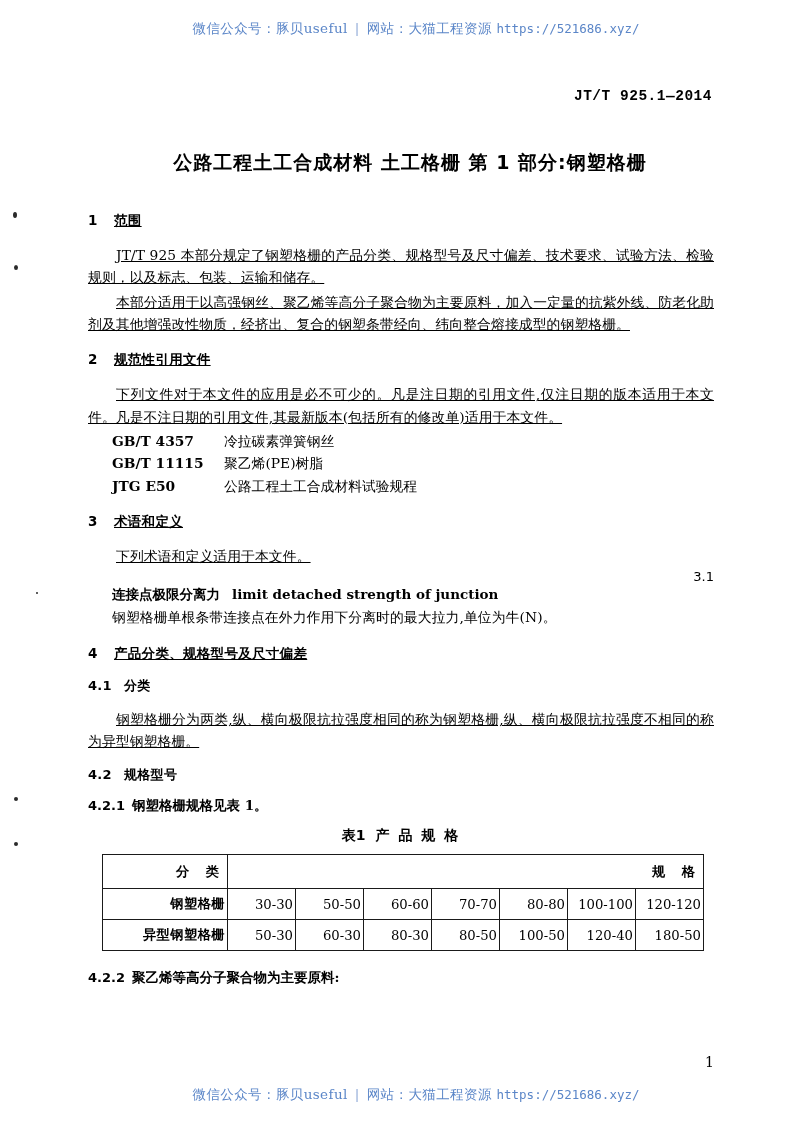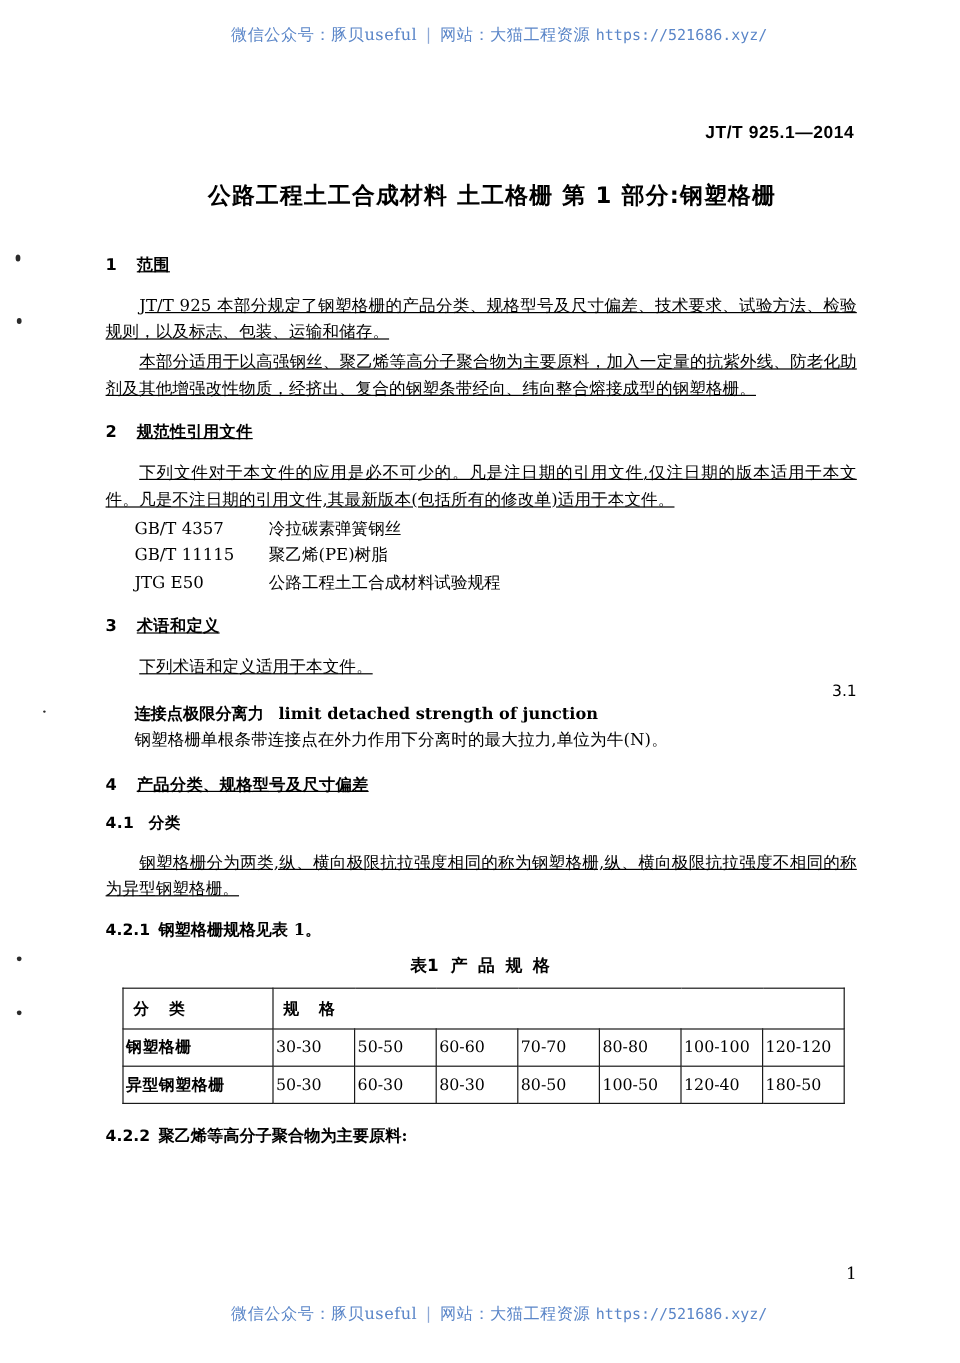--- a/index.html
+++ b/index.html
@@ -43,23 +43,23 @@
     font-family: "DejaVu Sans Mono", "Liberation Mono", monospace;
     font-size: 12.5px;
     letter-spacing: 0px;
   }
   .watermark-top { top: 20px; }
   .watermark-bottom { top: 1086px; }
 
   
   .std-no {
     position: absolute;
-    top: 103px;
+    top: 88px;
     right: 88px;
-    font-family: Liberation Sans, sans-serif;
+    font-family: Liberation Mono, monospace;
     font-size: 14.5px;
     font-weight: bold;
     letter-spacing: 0.5px;
     white-space: nowrap;
   }
 
   
   .content {
     position: absolute;
     left: 88px;
@@ -131,20 +131,21 @@
 
   .ref-list { padding-left: 24px; margin: 0; }
   .ref-row {
     font-size: 13.8px;
     line-height: 1.62;
     white-space: nowrap;
   }
   .ref-row .code {
     display: inline-block;
     width: 112px;
+    font-weight: bold;
   }
 
   .sub-para {
     font-family: "DejaVu Sans", "Liberation Sans", sans-serif;
     font-size: 13px;
     margin: 0 0 12px 0;
   }
   .sub-para .num { display: inline-block; min-width: 44px; font-weight: bold;}
   .sub-para .txt {
     font-family: "DejaVu Serif", "Liberation Serif", serif;
@@ -164,21 +165,21 @@
   .table-caption .tnum { letter-spacing: 0; margin-right: 10px;}
 
   table.spec {
     border-collapse: collapse;
     width: 602px;
     margin: 0 0 0 14px;
     table-layout: fixed;
   }
   table.spec th, table.spec td {
     border: 1px solid #1a1a1a;
-    text-align: left;
+    text-align: right;
     font-family: "DejaVu Serif", "Liberation Serif", serif;
     font-size: 13.2px;
     height: 30px;
     padding: 0 2px;
     font-weight: normal;
     overflow: hidden;
     white-space: nowrap;
   }
   table.spec th {
     font-weight: bold;
@@ -270,20 +271,23 @@
     <div>
       <div class="h1">
         <span class="num">4</span><span>产品分类、规格型号及尺寸偏差</span>
       </div>
 
       <div class="h2">
         <span class="num">4.1</span><span>分类</span>
       </div>
       <p class="body indent" style="margin-bottom:14px;">钢塑格栅分为两类,纵、横向极限抗拉强度相同的称为钢塑格栅,纵、横向极限抗拉强度不相同的称为异型钢塑格栅。</p>
 
+      <div class="h2">
+        <span class="num">4.2</span><span>规格型号</span>
+      </div>
 
       <div class="sub-para">
         <span class="num">4.2.1</span><span class="txt">钢塑格栅规格见表 1。</span>
       </div>
 
       <div class="table-caption">
         <span class="tnum">表1</span><span>产 品 规 格</span>
       </div>
 
       <table class="spec">

